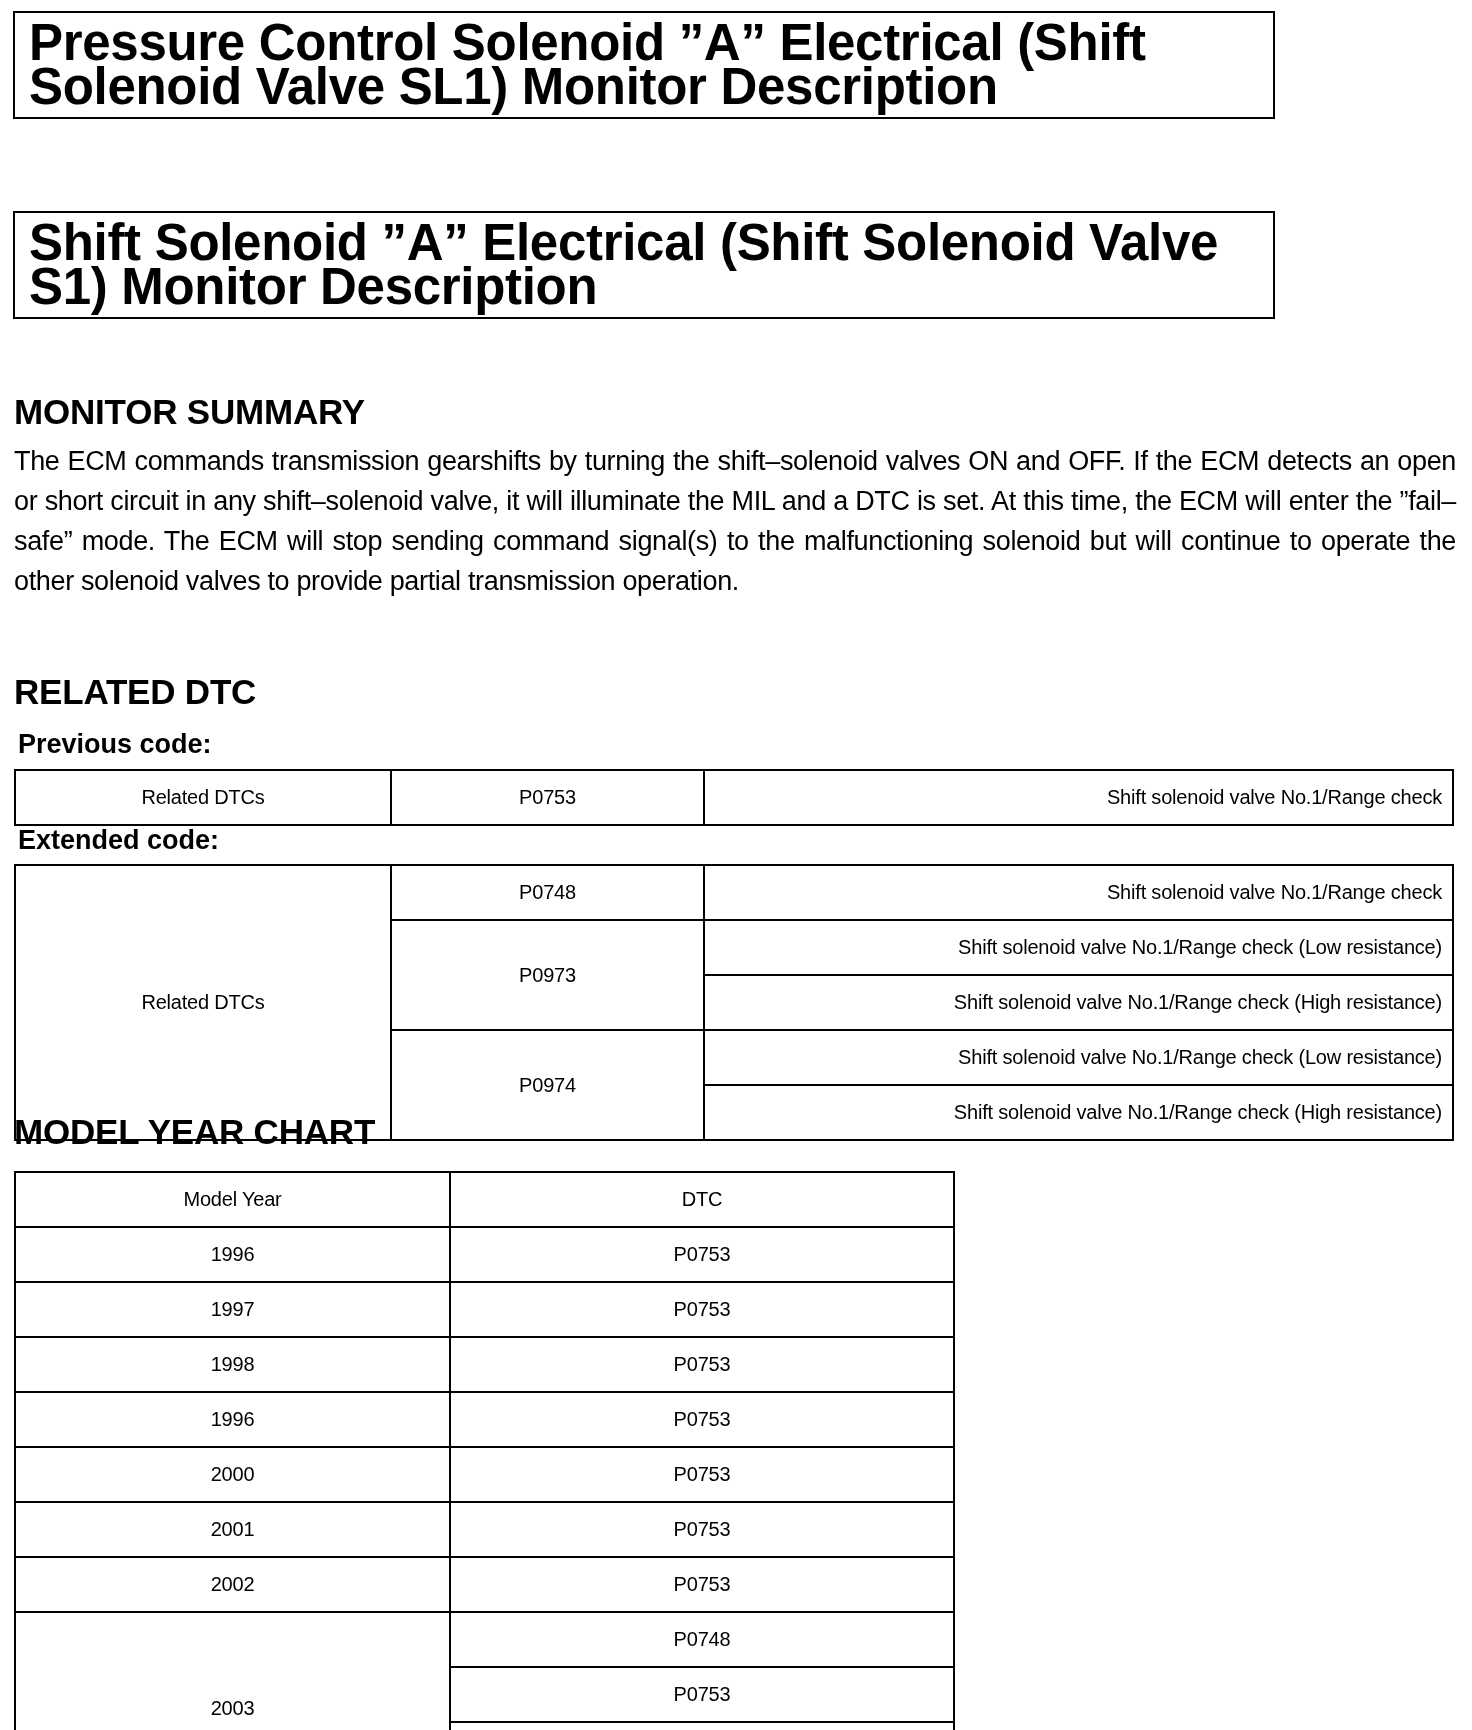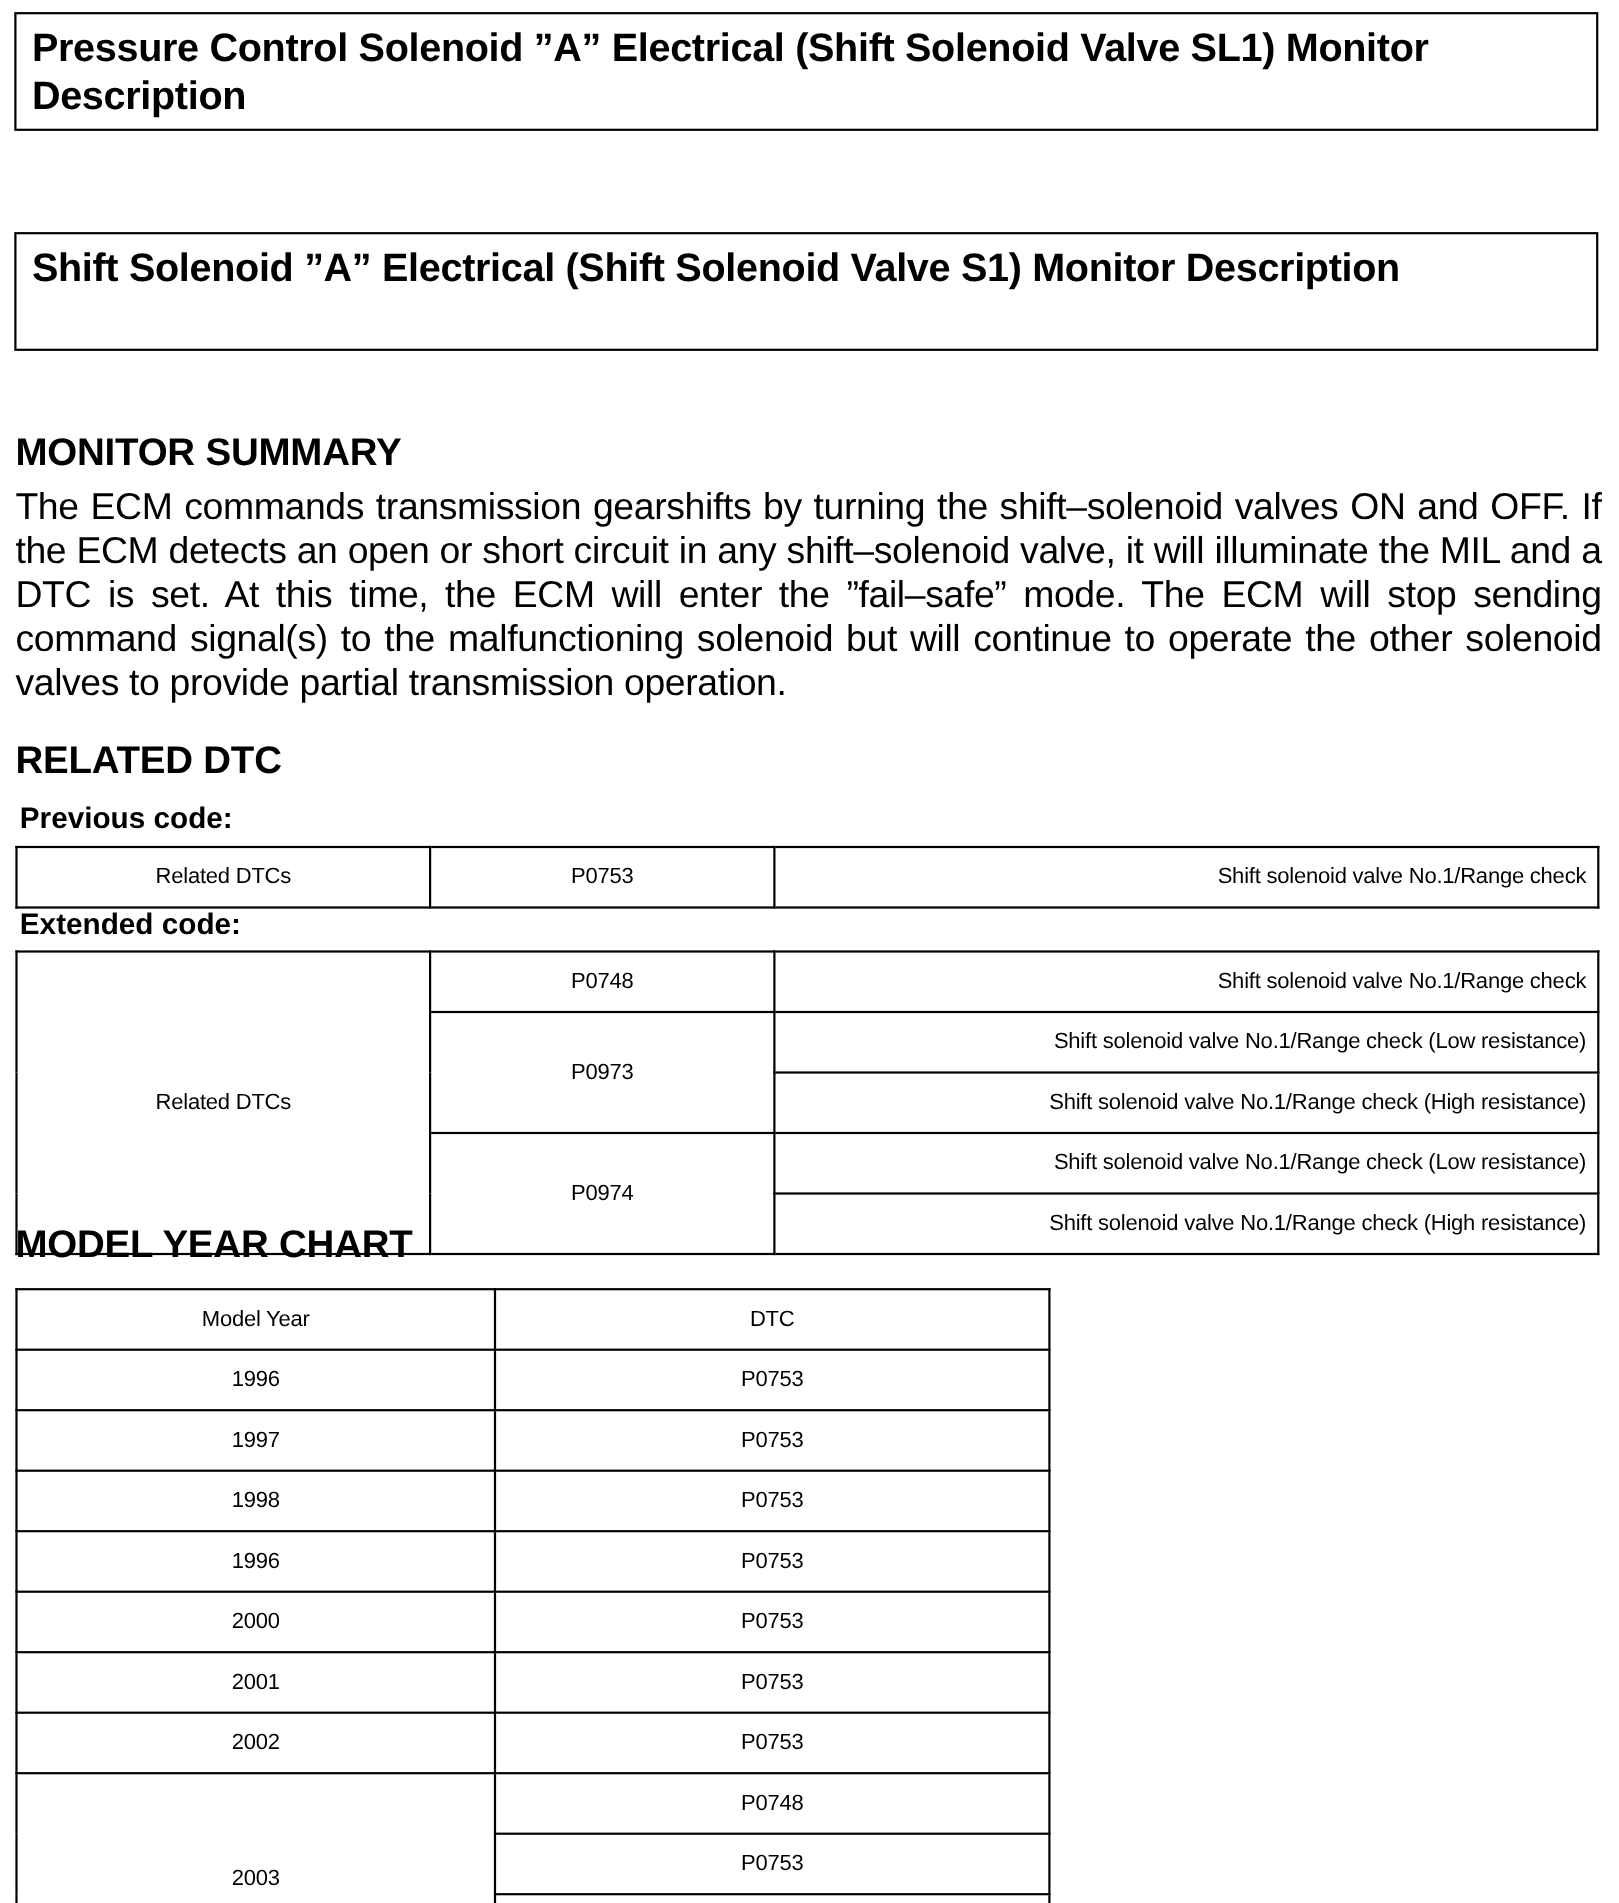--- a/index.html
+++ b/index.html
@@ -7,26 +7,26 @@
       width: 1472px;
       height: 1730px;
       position: relative;
       font-family: "Liberation Sans", sans-serif;
       color: #000;
       overflow: hidden;
     }
     .title-box {
       position: absolute;
       left: 13px;
-      width: 1440px;
+      width: 1262px;
       border: 2px solid #000;
       box-sizing: border-box;
       padding: 8px 14px 8px 14px;
       font-weight: bold;
-      font-size: 36px;
+      font-size: 51px;
       line-height: 44px;
       letter-spacing: -0.3px;
     }
     #title1 { top: 11px; height: 108px; }
     #title2 { top: 211px; height: 108px; }
 
     .section-heading {
       position: absolute;
       left: 14px;
       font-weight: bold;
@@ -38,21 +38,21 @@
     }
     #h-summary { top: 392px; }
     #h-related { top: 672px; }
     #h-model { top: 1112px; }
 
     .summary-text {
       position: absolute;
       left: 14px;
       top: 441px;
       width: 1442px;
-      font-size: 34px;
+      font-size: 27px;
       line-height: 40px;
       text-align: justify;
       margin: 0;
       letter-spacing: -0.35px;
     }
 
     .sub-heading {
       position: absolute;
       left: 14px;
       font-weight: bold;

